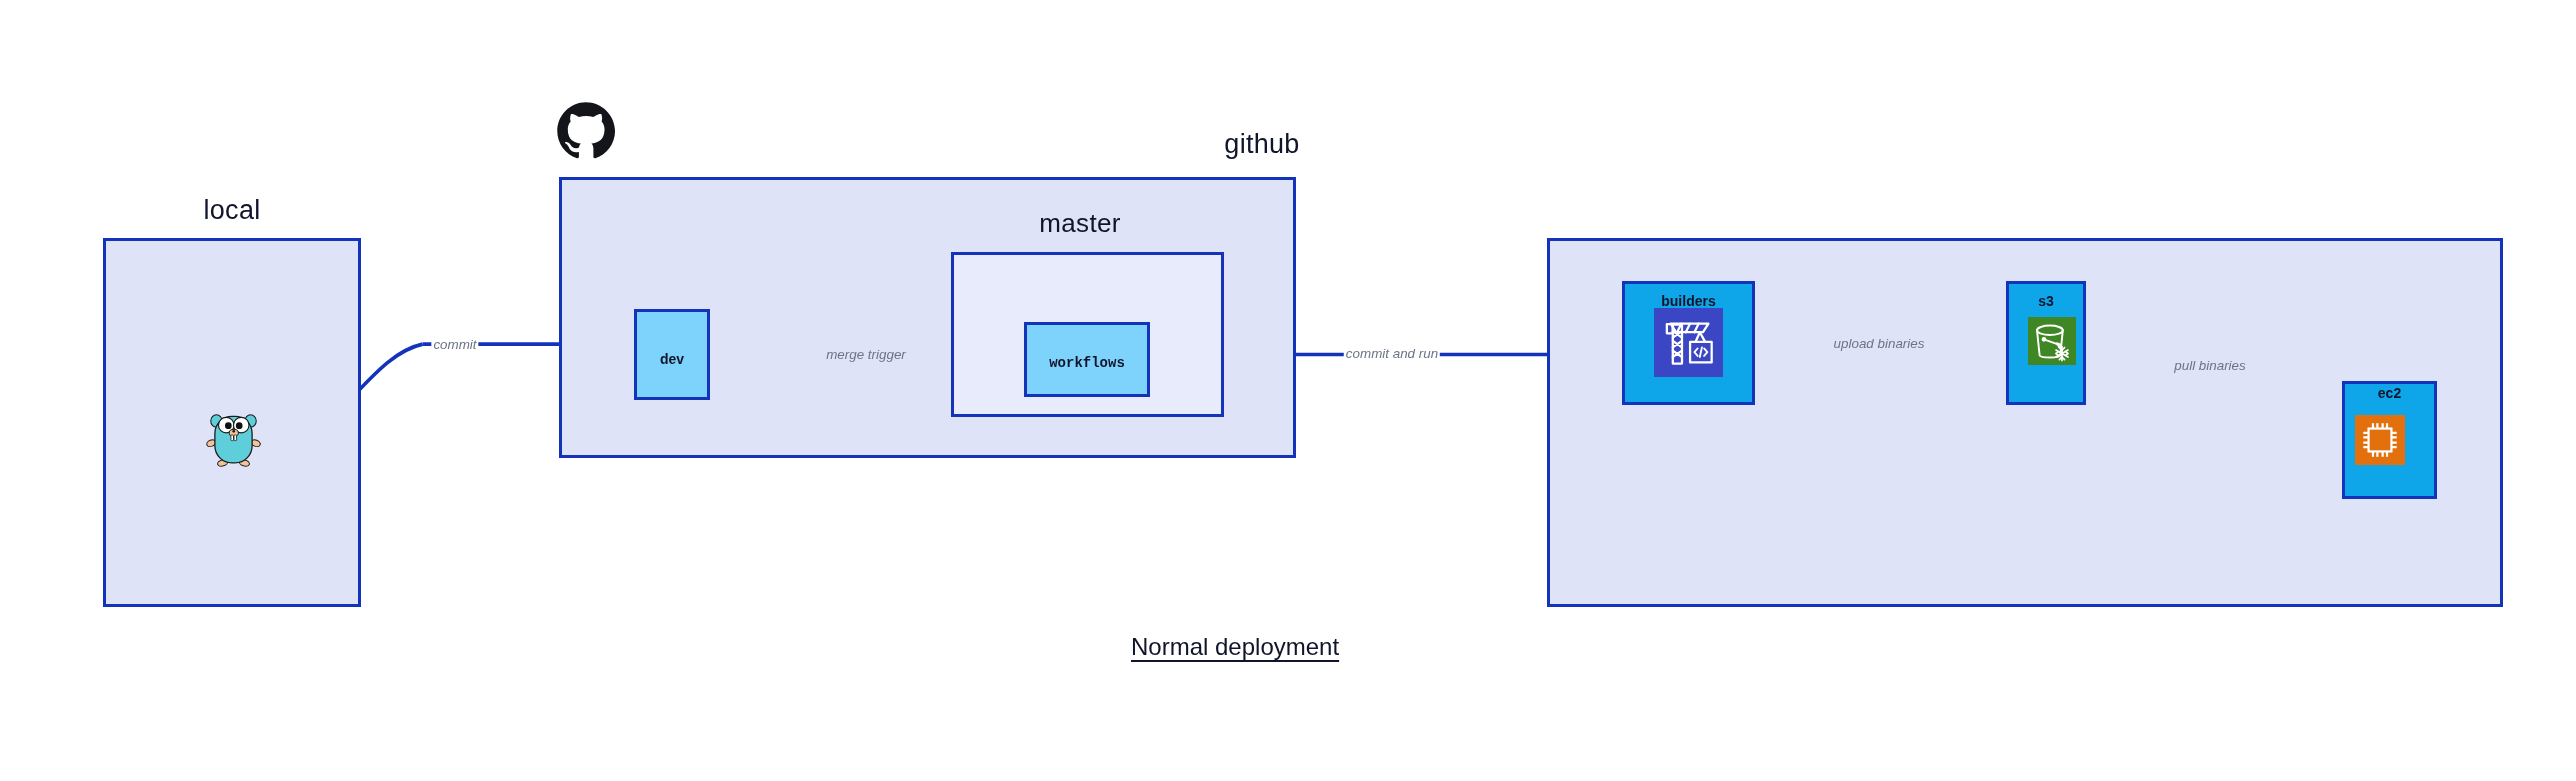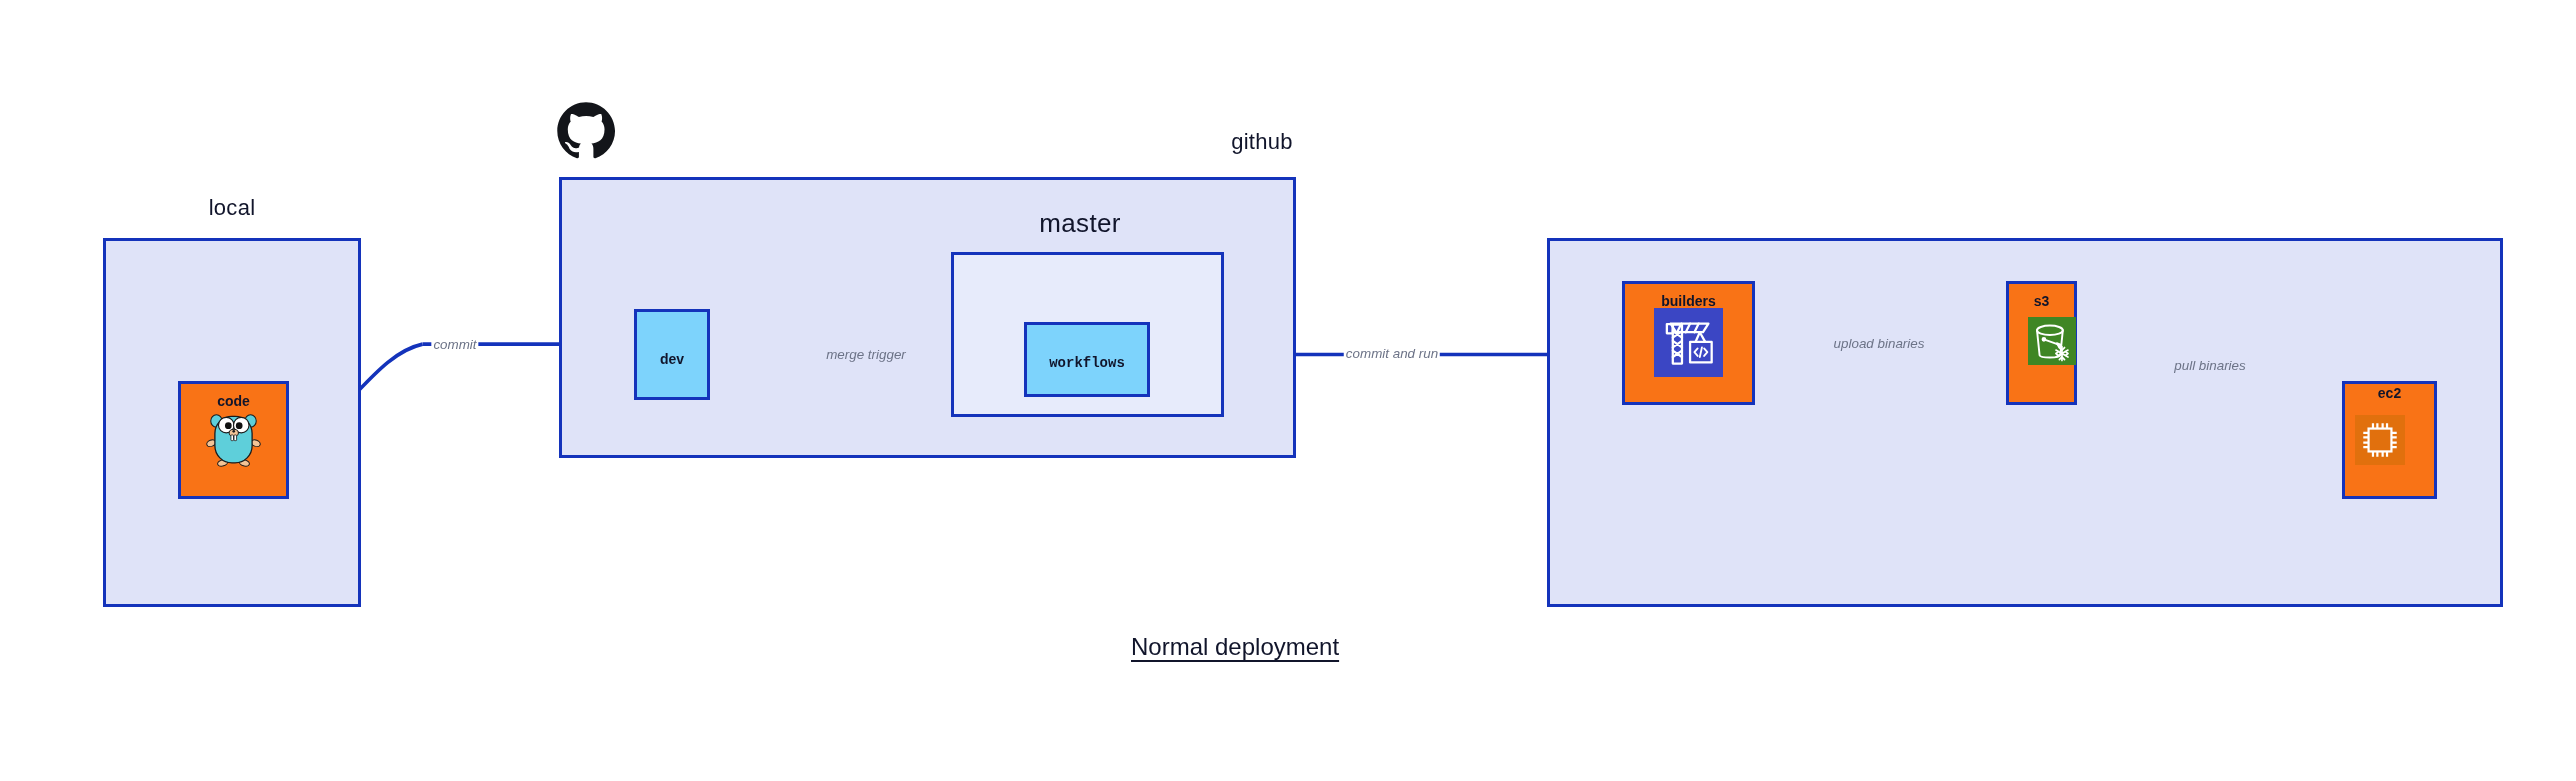--- a/index.html
+++ b/index.html
@@ -21,40 +21,40 @@
   
   .group-box {
     position: absolute;
     background: #dfe3f8;
     border: 3.6px solid #1433bb;
     box-sizing: border-box;
   }
   .group-label {
     position: absolute;
     color: #11152b;
-    font-size: 22px;
+    font-size: 27px;
     font-weight: 400;
     letter-spacing: 0.3px;
     white-space: nowrap;
     text-align: center;
     font-family: "Liberation Sans", sans-serif;
   }
 
   
   .sub-box {
     position: absolute;
     background: #e7ebfb;
     border: 3.6px solid #1433bb;
     box-sizing: border-box;
   }
 
   
   .node-box {
     position: absolute;
-    background: #f97316;
+    background: #0ea5e9;
     border: 3.6px solid #1433bb;
     box-sizing: border-box;
   }
   .node-box.white {
     background: #7dd3fc;
   }
   .node-label {
     position: absolute;
     left: 0;
     right: 0;
@@ -131,23 +131,20 @@
 
     <path d="M 4072 664 C 4180 658, 4270 700, 4330 742" fill="none" stroke="#1433bb" stroke-width="7"></path>
     <path d="M 4330 742 C 4400 778, 4480 822, 4538 858" fill="none" stroke="#1433bb" stroke-width="7" marker-end="url(#arrowhead)"></path>
   </svg>
 
   <div class="group-label" style="left:103px; top:195px; width:258px;">local</div>
 
   <div class="group-box" style="left:103px; top:238px; width:258px; height:369px;">
   </div>
 
-  <div class="node-box" style="left:178px; top:381px; width:111px; height:118px;">
-    <div class="node-label" style="top:9.3px;">code</div>
-  </div>
 
   <div class="icon-wrap" style="left:205px; top:406px; width:57px; height:61px;">
     <svg viewBox="0 0 110 118" width="57" height="61" xmlns="http://www.w3.org/2000/svg">
 
       <ellipse cx="22" cy="29" rx="11" ry="12" fill="#5ecfda" stroke="#1b1b1b" stroke-width="2"></ellipse>
       <ellipse cx="88" cy="29" rx="11" ry="12" fill="#5ecfda" stroke="#1b1b1b" stroke-width="2"></ellipse>
 
       <ellipse cx="12" cy="72" rx="9" ry="6" fill="#f2c396" stroke="#1b1b1b" stroke-width="2" transform="rotate(-20 12 72)"></ellipse>
       <ellipse cx="98" cy="72" rx="9" ry="6" fill="#f2c396" stroke="#1b1b1b" stroke-width="2" transform="rotate(20 98 72)"></ellipse>
 
@@ -216,21 +213,21 @@
 
         <path d="M70 30 L62 48 M70 30 L80 48"></path>
 
         <rect x="52" y="48" width="40" height="38"></rect>
 
         <path d="M66 60 L60 67 L66 74 M78 60 L84 67 L78 74 M74 58 L70 76" stroke-width="3.4"></path>
       </g>
     </svg>
   </div>
 
-  <div class="node-box" style="left:2006px; top:281px; width:71px; height:124px;">
+  <div class="node-box" style="left:2006px; top:281px; width:80px; height:124px;">
     <div class="node-label" style="top:9.3px;">s3</div>
   </div>
   <div class="icon-wrap" style="left:2028px; top:317px; width:48px; height:48px; background:#3f8624;">
     <svg viewBox="0 0 100 100" width="43" height="43" xmlns="http://www.w3.org/2000/svg">
       <g fill="none" stroke="#ffffff" stroke-width="4.5" stroke-linejoin="round" stroke-linecap="round">
 
         <ellipse cx="44" cy="24" rx="30" ry="11"></ellipse>
         <path d="M14 24 L20 82 C22 89, 66 89, 68 82 L74 24"></path>
 
         <path d="M30 45 L66 58"></path>

